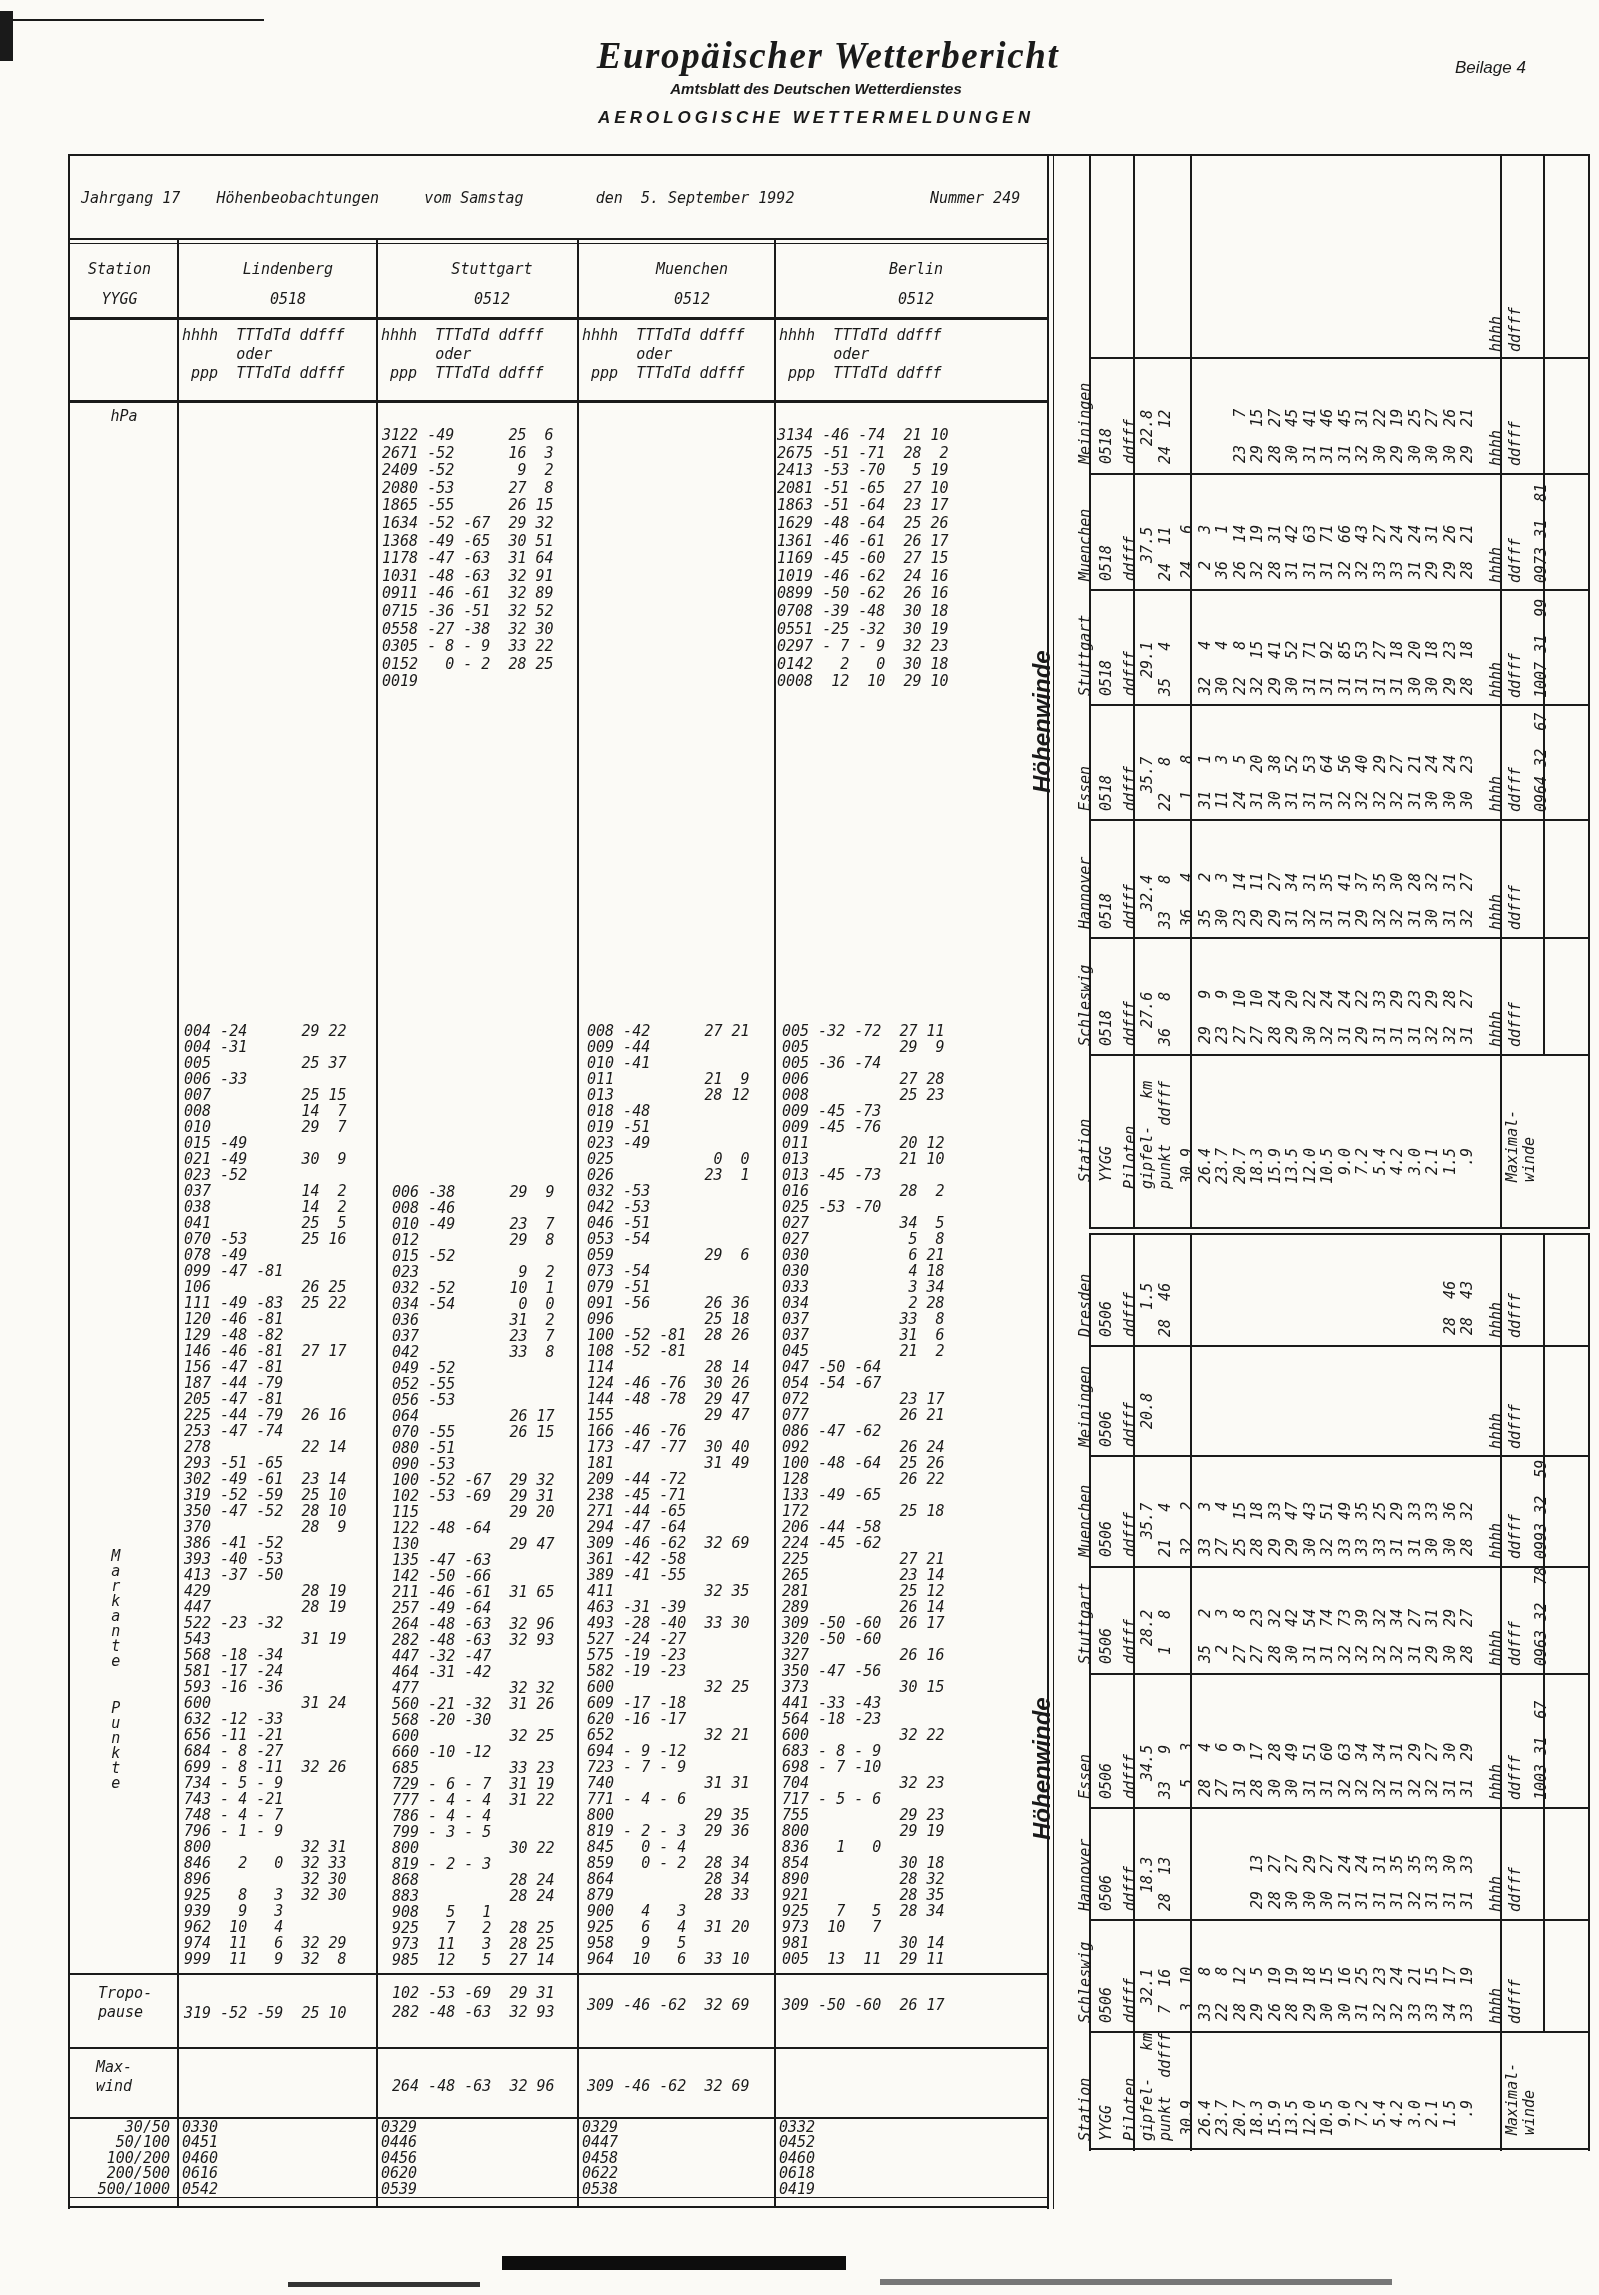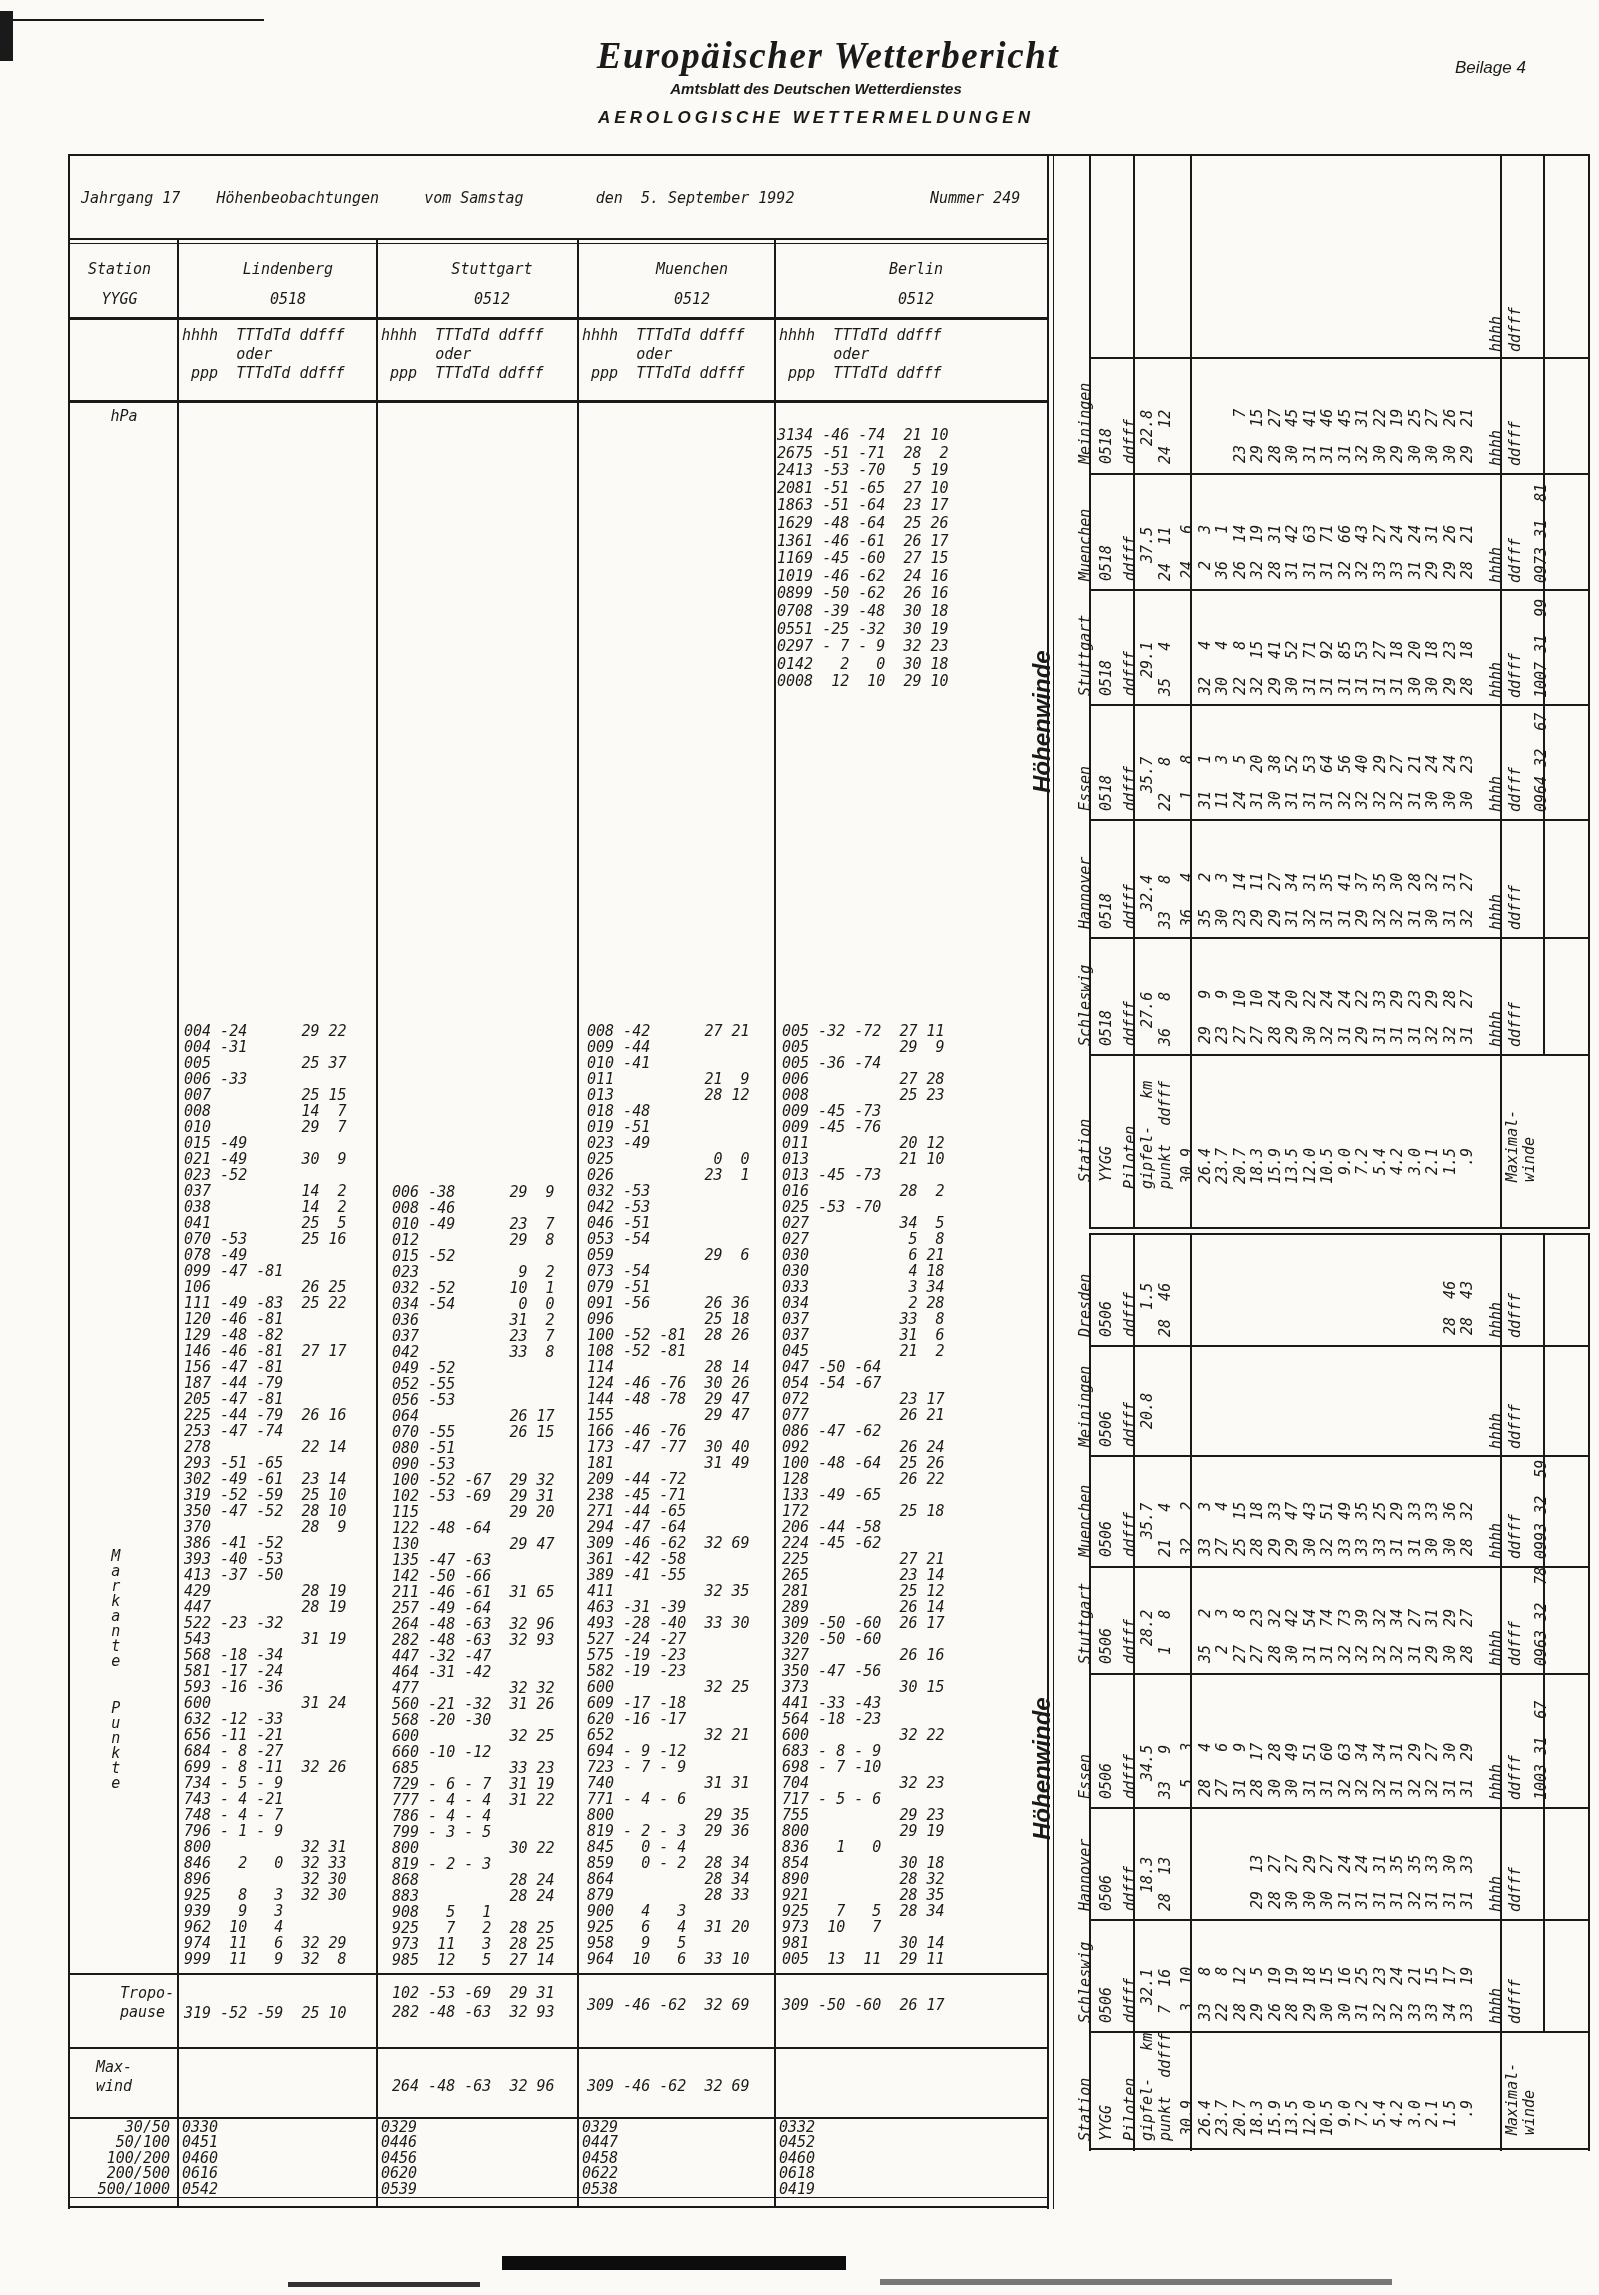--- a/index.html
+++ b/index.html
@@ -26,21 +26,21 @@
   <div class="sub">Amtsblatt des Deutschen Wetterdienstes</div>
   <div class="head2">AEROLOGISCHE WETTERMELDUNGEN</div>
   <div class="beilage">Beilage 4</div>
 
   <div class="pre" style="left:81px;top:190px;line-height:17.6px;">Jahrgang 17    Höhenbeobachtungen     vom Samstag        den  5. September 1992               Nummer 249</div>
 
   <div class="pre ctr" style="left:78px;top:261px;width:83px;">Station</div>
   <div class="pre ctr" style="left:78px;top:291px;width:83px;">YYGG</div>
   <div class="pre ctr" style="left:96px;top:408px;width:56px;">hPa</div>
 
-  <div class="pre" style="left:98px;top:1984px;line-height:19px;margin-left:22px;"><span>Tropo-</span>
+  <div class="pre" style="left:98px;top:1984px;line-height:19px;"><span>Tropo-</span>
 <span>pause</span></div>
   <div class="pre" style="left:96px;top:2058px;line-height:19px;"><span>Max-</span>
 <span>wind</span></div>
 
   <div class="ln" style="left:0;top:11.2px;width:12.8px;height:50px;"></div>
   <div class="ln" style="left:0;top:19px;width:264px;height:1.6px;"></div>
   <div class="ln" style="left:502px;top:2256px;width:344px;height:14.4px;background:#0d0d0d;"></div>
   <div class="ln" style="left:880px;top:2279px;width:512px;height:6.4px;background:#777;"></div>
   <div class="ln" style="left:288px;top:2282px;width:192px;height:4.8px;background:#333;"></div>
 <div class="ln" style="left: 68px; top: 154px; width: 1522px; height: 2.4px;"></div>
@@ -147,20 +147,35 @@
     <div class="pre" style="left: 182px; top: 2120px; line-height: 15.4px;">0330
 0451
 0460
 0616
 0542</div>
     <div class="pre ctr" style="left: 404px; top: 261px; width: 176px;">Stuttgart</div>
     <div class="pre ctr" style="left: 404px; top: 291px; width: 176px;">0512</div>
     <div class="pre" style="left: 381px; top: 326px; line-height: 19px;">hhhh  TTTdTd ddfff
       oder
  ppp  TTTdTd ddfff</div>
+    <div class="pre" style="left: 382px; top: 427px; line-height: 17.6px;">3122 -49      25  6
+2671 -52      16  3
+2409 -52       9  2
+2080 -53      27  8
+1865 -55      26 15
+1634 -52 -67  29 32
+1368 -49 -65  30 51
+1178 -47 -63  31 64
+1031 -48 -63  32 91
+0911 -46 -61  32 89
+0715 -36 -51  32 52
+0558 -27 -38  32 30
+0305 - 8 - 9  33 22
+0152   0 - 2  28 25
+0019</div>
     <div class="pre" style="left: 392px; top: 1184px; line-height: 16px;">006 -38      29  9
 008 -46
 010 -49      23  7
 012          29  8
 015 -52
 023           9  2
 032 -52      10  1
 034 -54       0  0
 036          31  2
 037          23  7

